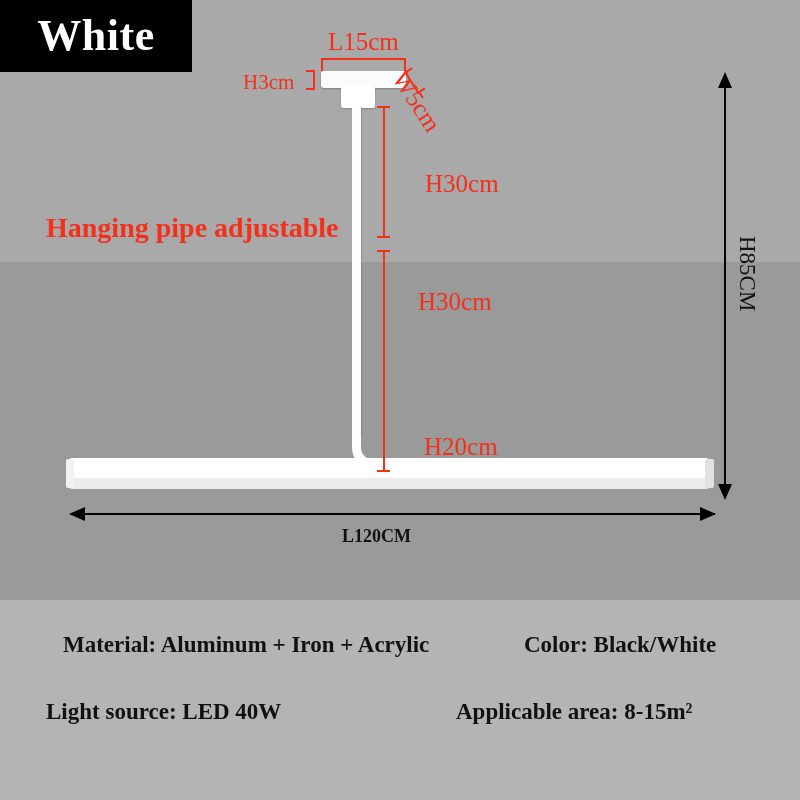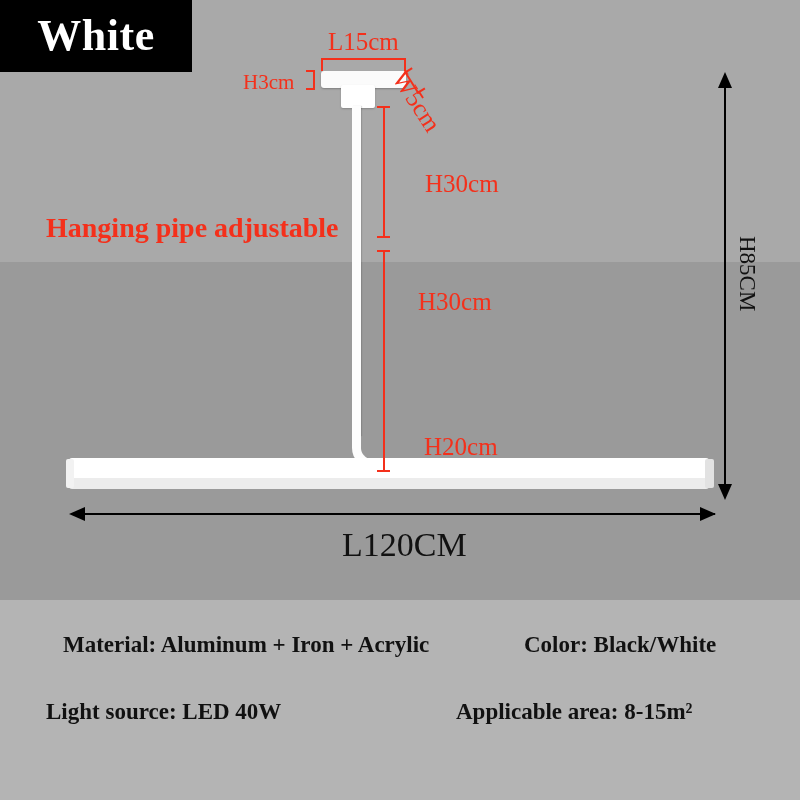--- a/index.html
+++ b/index.html
@@ -240,22 +240,22 @@
   }
   .arrow-down {
     border-left: 7px solid transparent;
     border-right: 7px solid transparent;
     border-top: 16px solid #000;
   }
   .dim-label {
     position: absolute;
     color: #111111;
     font-family: "Liberation Serif", serif;
-    font-weight: normal;
-    font-size: 34px;
+    font-weight: bold;
+    font-size: 18px;
     white-space: nowrap;
   }
   .label-l120 { left: 342px; top: 526px; }
   .label-h85 {
     left: 734px; top: 236px;
     font-weight: normal;
     font-size: 23px;
     writing-mode: vertical-rl;
     text-orientation: mixed;
   }

